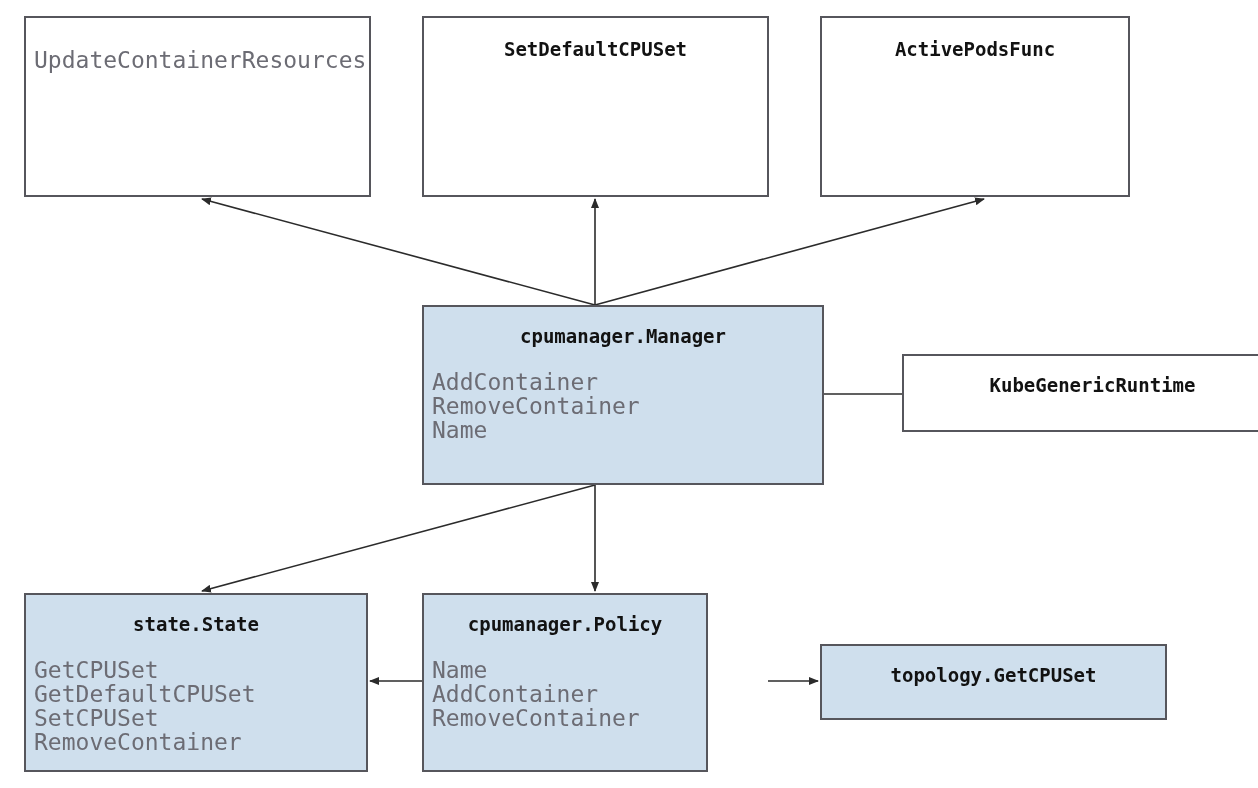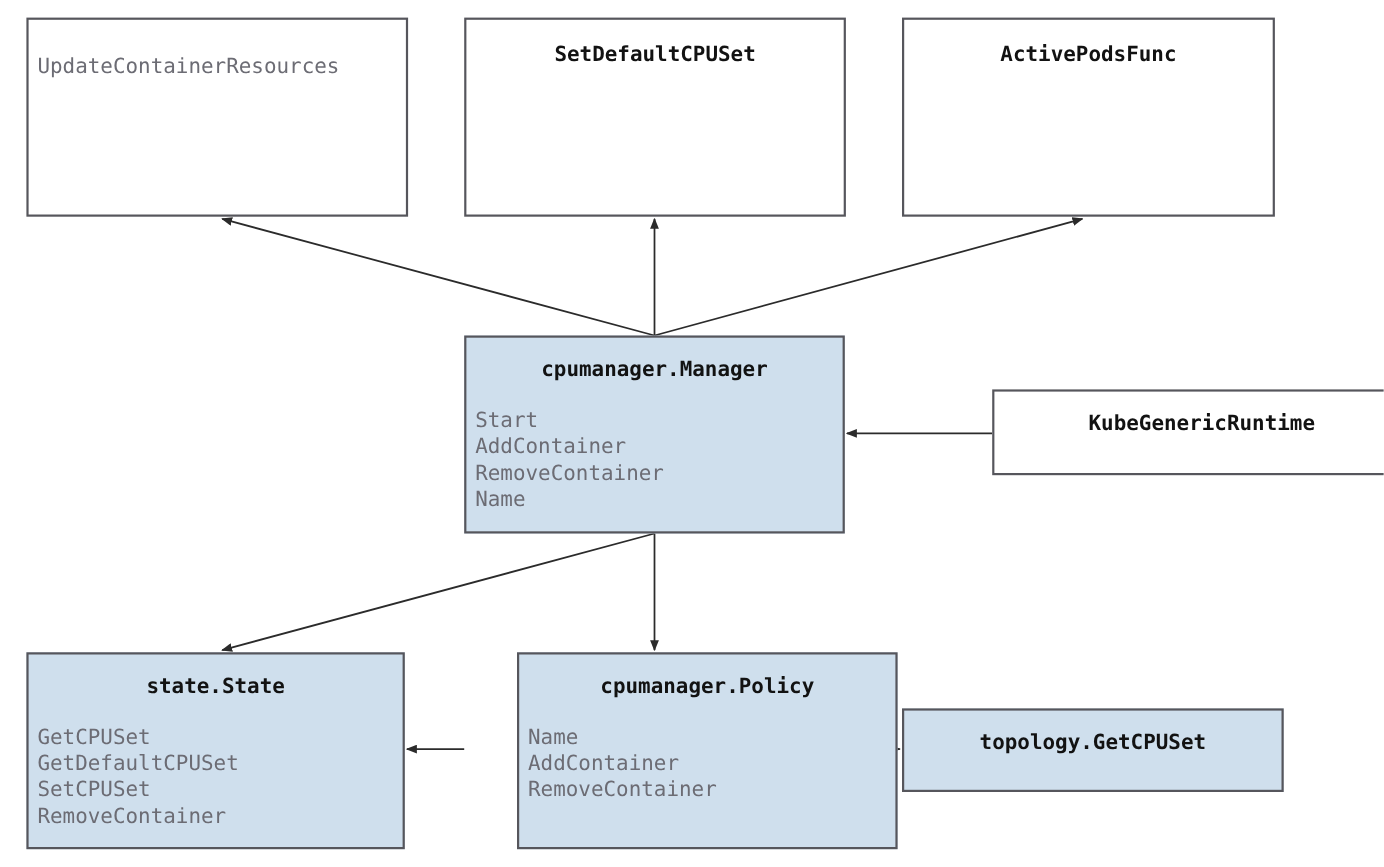--- a/index.html
+++ b/index.html
@@ -37,21 +37,21 @@
   .node-title {
     text-align: center;
     font-weight: bold;
     font-size: 19px;
     line-height: 22px;
     color: #121212;
     white-space: pre;
     letter-spacing: 0px;
   }
   .node-members {
-    font-size: 19px;
+    font-size: 23px;
     line-height: 24px;
     color: #6c6c74;
     white-space: pre;
     padding-left: 8px;
   }
   .member {
     white-space: pre;
   }
 </style>
 </head>
@@ -77,35 +77,35 @@
       </g>
   </svg>
 
   <div id="node-layer">
       <div class="node" style="left: 24px; top: 16px; width: 347px; height: 181px; background: rgb(255, 255, 255); border-color: rgb(86, 86, 92);">
         <div class="node-members" style="margin-top: 30px; color: rgb(108, 108, 116);"><div class="member">UpdateContainerResources</div></div>
       </div>
       <div class="node" style="left: 422px; top: 16px; width: 347px; height: 181px; background: rgb(255, 255, 255); border-color: rgb(86, 86, 92);">
         <div class="node-title" style="margin-top: 20px; color: rgb(18, 18, 18);">SetDefaultCPUSet</div>
       </div>
-      <div class="node" style="left: 820px; top: 16px; width: 339px; height: 181px; background: rgb(255, 255, 255); border-color: rgb(86, 86, 92);">
+      <div class="node" style="left: 820px; top: 16px; width: 310px; height: 181px; background: rgb(255, 255, 255); border-color: rgb(86, 86, 92);">
         <div class="node-title" style="margin-top: 20px; color: rgb(18, 18, 18);">ActivePodsFunc</div>
       </div>
-      <div class="node filled" style="left: 422px; top: 305px; width: 346px; height: 180px; background: rgb(207, 223, 237); border-color: rgb(86, 86, 92);">
+      <div class="node filled" style="left: 422px; top: 305px; width: 402px; height: 180px; background: rgb(207, 223, 237); border-color: rgb(86, 86, 92);">
         <div class="node-title" style="margin-top: 18px; color: rgb(18, 18, 18);">cpumanager.Manager</div>
-        <div class="node-members" style="margin-top: 23px; color: rgb(108, 108, 116);"><div class="member">Start</div><div class="member">AddContainer</div><div class="member">RemoveContainer</div><div class="member">Name</div></div>
+        <div class="node-members" style="margin-top: 23px; color: rgb(108, 108, 116);"><div class="member">AddContainer</div><div class="member">RemoveContainer</div><div class="member">Name</div></div>
       </div>
       <div class="node" style="left: 902px; top: 354px; width: 381px; height: 78px; background: rgb(255, 255, 255); border-color: rgb(86, 86, 92);">
         <div class="node-title" style="margin-top: 18px; color: rgb(18, 18, 18);">KubeGenericRuntime</div>
       </div>
       <div class="node filled" style="left: 24px; top: 593px; width: 344px; height: 179px; background: rgb(207, 223, 237); border-color: rgb(86, 86, 92);">
         <div class="node-title" style="margin-top: 18px; color: rgb(18, 18, 18);">state.State</div>
         <div class="node-members" style="margin-top: 23px; color: rgb(108, 108, 116);"><div class="member">GetCPUSet</div><div class="member">GetDefaultCPUSet</div><div class="member">SetCPUSet</div><div class="member">RemoveContainer</div></div>
       </div>
-      <div class="node filled" style="left: 422px; top: 593px; width: 346px; height: 179px; background: rgb(207, 223, 237); border-color: rgb(86, 86, 92); margin-left: 48px;">
+      <div class="node filled" style="left: 422px; top: 593px; width: 286px; height: 179px; background: rgb(207, 223, 237); border-color: rgb(86, 86, 92);">
         <div class="node-title" style="margin-top: 18px; color: rgb(18, 18, 18);">cpumanager.Policy</div>
         <div class="node-members" style="margin-top: 23px; color: rgb(108, 108, 116);"><div class="member">Name</div><div class="member">AddContainer</div><div class="member">RemoveContainer</div></div>
       </div>
       <div class="node filled" style="left: 820px; top: 644px; width: 347px; height: 76px; background: rgb(207, 223, 237); border-color: rgb(86, 86, 92);">
         <div class="node-title" style="margin-top: 18px; color: rgb(18, 18, 18);">topology.GetCPUSet</div>
       </div>
     </div>
 
 </div>
 

